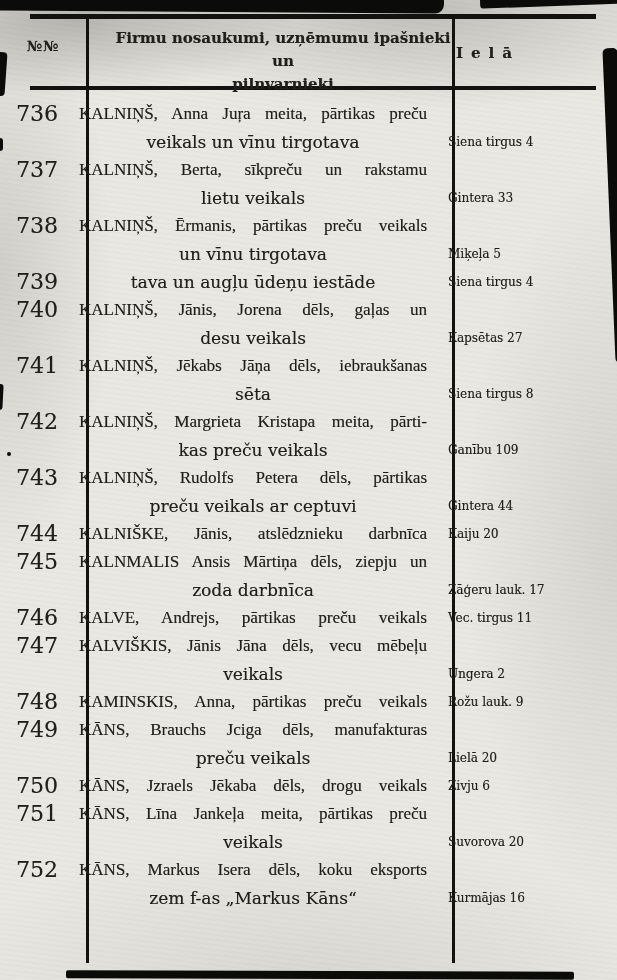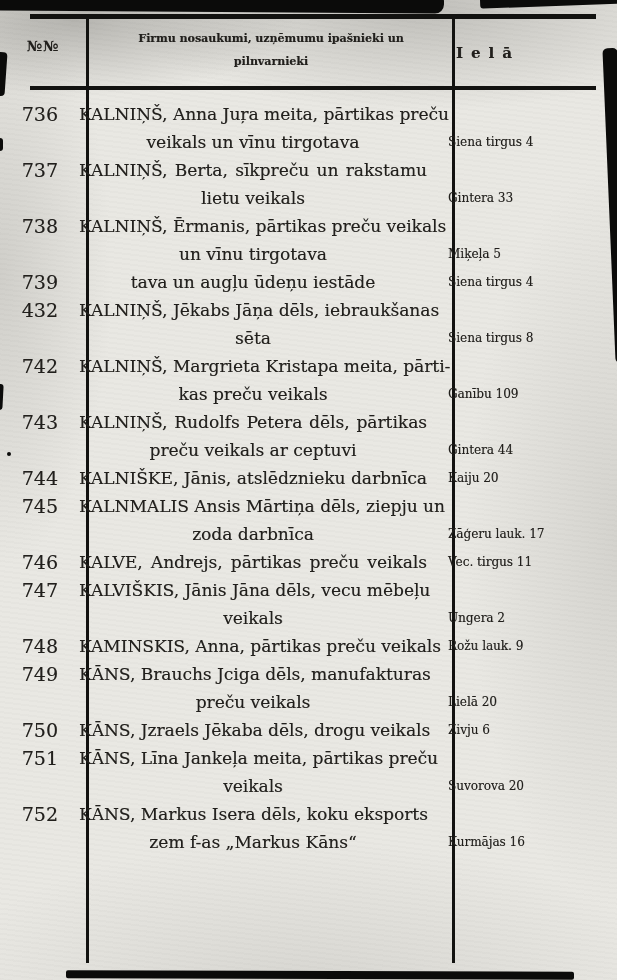--- a/index.html
+++ b/index.html
@@ -34,33 +34,33 @@
   
   .rule{position:absolute;background:#121210;}
   .rule-top{left:30px;top:14px;width:566px;height:5px;}
   .rule-head{left:30px;top:86px;width:566px;height:4px;}
   .rule-v1{left:86px;top:14px;width:3px;height:949px;}
   .rule-v2{left:452px;top:14px;width:3px;height:949px;}
 
   
   .hdr-no{position:absolute;left:0;top:38px;width:86px;text-align:center;
           font-size:14px;font-weight:700;letter-spacing:1px;}
-  .hdr-firm{position:absolute;left:92px;top:27px;width:358px;text-align:center;
-          font-size:11px;font-weight:700;line-height:23px;}
+  .hdr-firm{position:absolute;left:104px;top:27px;width:358px;text-align:center;
+          font-size:15px;font-weight:700;line-height:23px;}
   .hdr-street{position:absolute;left:456px;top:44px;width:150px;text-align:left;
           font-size:15px;font-weight:700;letter-spacing:8px;}
 
   
   .rows{position:absolute;left:0;top:100px;width:617px;}
   .row{display:flex;align-items:flex-start;}
   .cell-no{width:69px;box-sizing:border-box;padding-right:11px;text-align:right;
-           font-size:19px;line-height:28px;}
+           font-size:22px;line-height:28px;}
   .cell-desc{width:356px;box-sizing:border-box;margin-left:10px;padding-right:8px;
            font-size:17px;line-height:28px;}
-  .l1{text-align:justify;-moz-text-align-last:justify;text-align-last:justify;white-space:nowrap;}
+  .l1{text-align:justify;-moz-text-align-last:justify;text-align-last:justify;white-space:nowrap;font-family:Liberation Serif, serif;}
   .l2{text-align:center;}
   .cell-street{margin-left:13px;align-self:flex-end;white-space:nowrap;
            font-size:12px;line-height:28px;}
 </style>
 </head>
 <body>
 
 <div class="page">
 
   <div class="art art-top1"></div>
@@ -114,23 +114,31 @@
     </div>
 
     <div class="row">
       <div class="cell-no">739</div>
       <div class="cell-desc">
         <div class="l2">tava un augļu ūdeņu iestāde</div>
       </div>
       <div class="cell-street">Siena tirgus 4</div>
     </div>
 
-
-    <div class="row">
-      <div class="cell-no">432</div>
+    <div class="row">
+      <div class="cell-no">740</div>
+      <div class="cell-desc">
+        <div class="l1">KALNIŅŠ, Jānis, Jorena dēls, gaļas un</div>
+        <div class="l2">desu veikals</div>
+      </div>
+      <div class="cell-street">Kapsētas 27</div>
+    </div>
+
+    <div class="row">
+      <div class="cell-no">741</div>
       <div class="cell-desc">
         <div class="l1">KALNIŅŠ, Jēkabs Jāņa dēls, iebraukšanas</div>
         <div class="l2">sēta</div>
       </div>
       <div class="cell-street">Siena tirgus 8</div>
     </div>
 
     <div class="row">
       <div class="cell-no">742</div>
       <div class="cell-desc">

